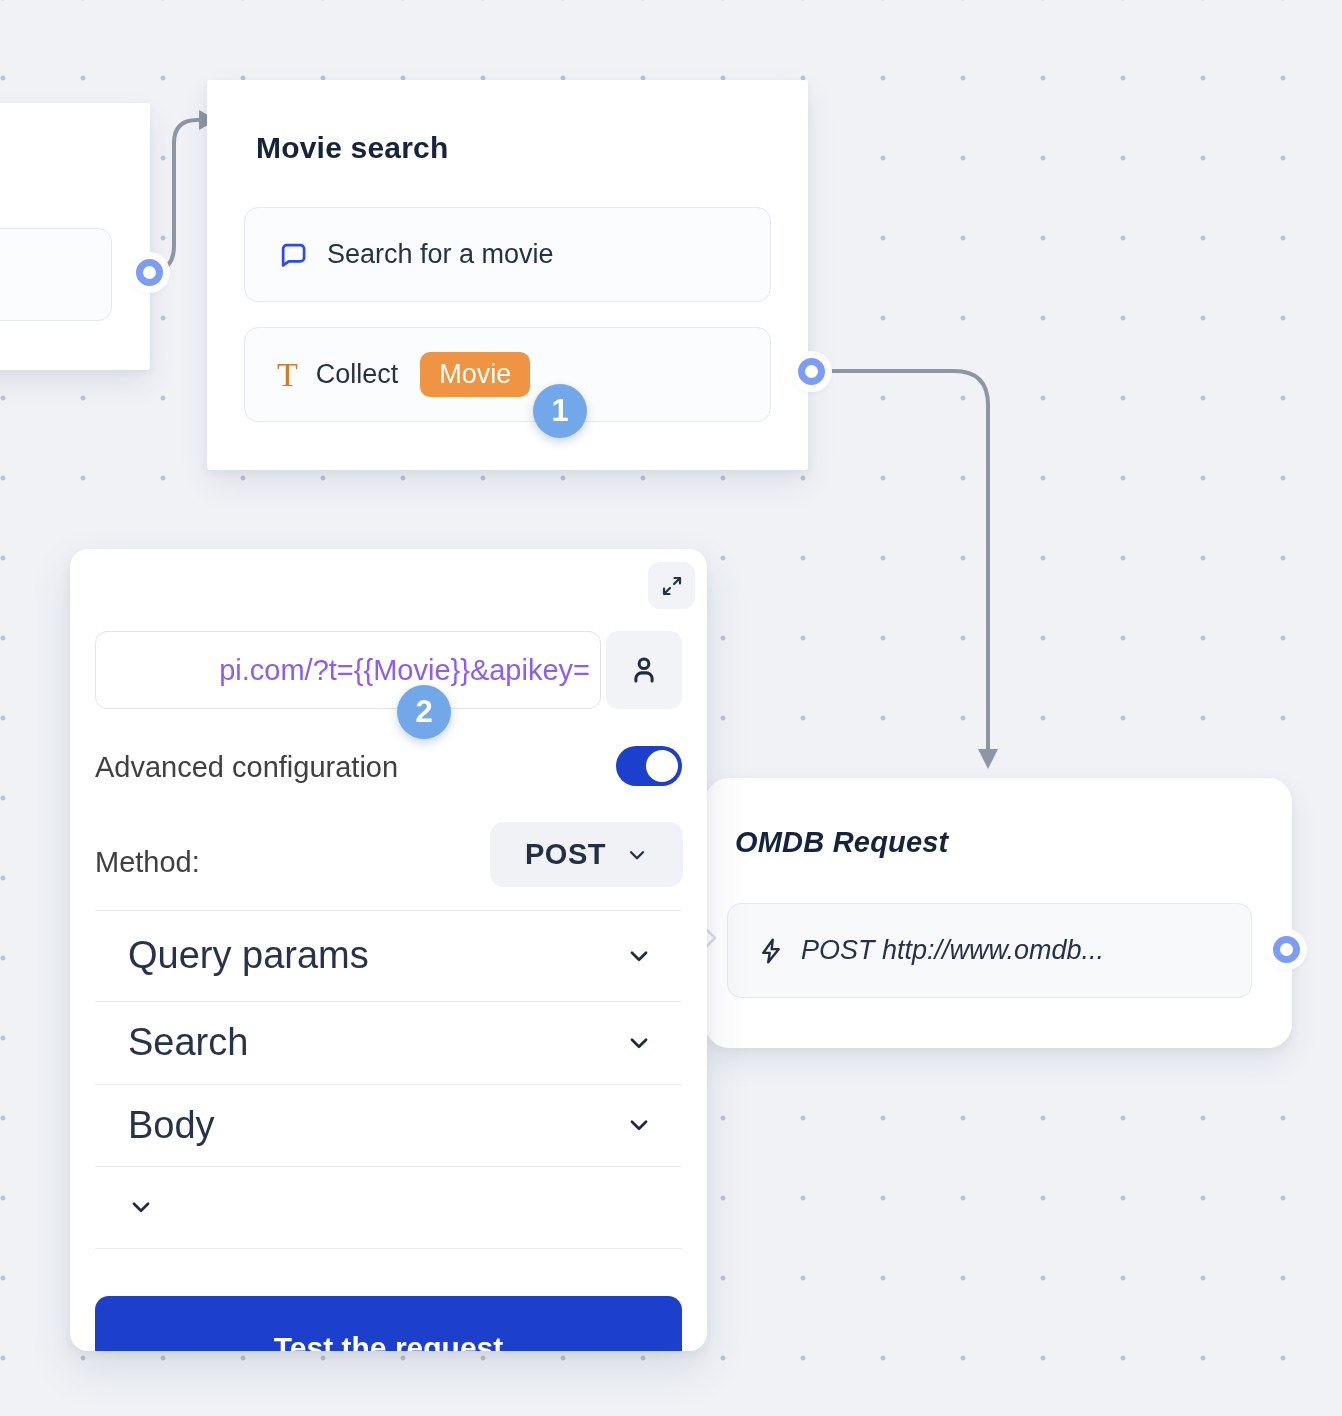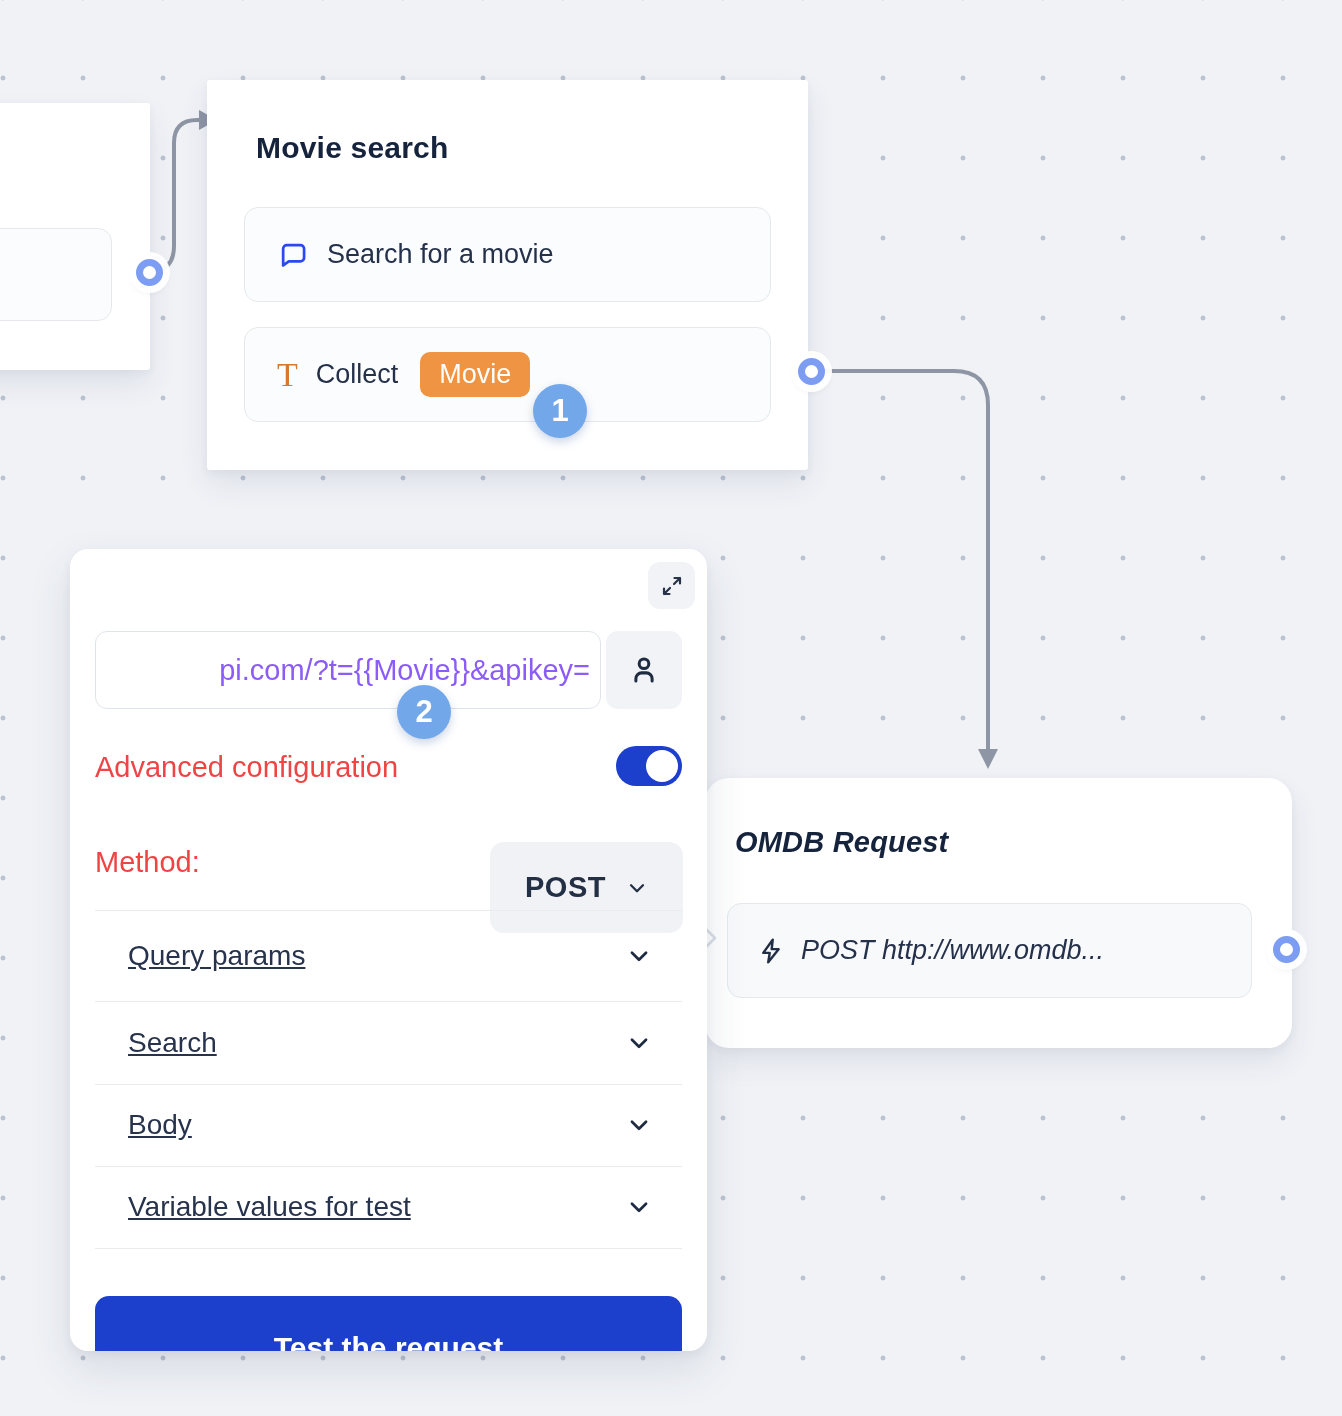--- a/index.html
+++ b/index.html
@@ -40,33 +40,33 @@
          box-shadow:0 18px 44px rgba(40,55,90,.12), 0 4px 10px rgba(40,55,90,.06);}
   .sq-btn{position:absolute; background:#f1f3f6; border-radius:12px; border:none;
           display:flex; align-items:center; justify-content:center; cursor:pointer;}
   .expand-btn{left:578px; top:13px; width:47px; height:47px;}
   .url-input{position:absolute; left:25px; top:82px; width:506px; height:78px;
              box-sizing:border-box; border:1.6px solid #dfe3ea; border-radius:12px;
              background:#fff; display:flex; align-items:center; justify-content:flex-end;
              overflow:hidden; padding:0 10px;}
   .url-input span{font-size:29px; color:#8b5cf6; white-space:nowrap;}
   .person-btn{left:536px; top:82px; width:76px; height:78px;}
-  .panel-label{position:absolute; font-size:29px; color:#ef4444;}
+  .panel-label{position:absolute; font-size:29px; color:#404040;}
   .toggle{position:absolute; left:546px; top:197px; width:66px; height:40px;
           border-radius:22px; background:#1c3fcc; cursor:pointer;}
   .toggle .knob{position:absolute; right:4px; top:4px; width:32px; height:32px;
                 border-radius:50%; background:#fff;}
-  .method-btn{left:420px; top:273px; width:193px; height:91px; border-radius:14px; gap:20px;margin-top:20px;}
+  .method-btn{left:420px; top:273px; width:193px; height:65px; border-radius:14px; gap:20px;}
   .method-btn .v{font-size:29px; font-weight:700; color:#232f45; letter-spacing:.5px;}
   .divider{position:absolute; left:25px; width:587px; height:0;
            border-top:1.6px solid #e9ebef;}
   .sect-row{position:absolute; left:25px; width:587px; box-sizing:border-box;
             display:flex; align-items:center; justify-content:space-between;
             padding:0 30px 0 33px; cursor:pointer;}
-  .sect-row .lbl{font-size:28px; color:#27334c;text-decoration:underline;}
+  .sect-row .lbl{font-size:38px; color:#27334c;}
   .test-btn{position:absolute; left:25px; top:727px; width:587px; height:104px;
             background:#1c3fcc; color:#fff; border:none; border-radius:14px;
             font-size:30px; font-weight:700; font-family:inherit;
             display:flex; align-items:center; justify-content:center; cursor:pointer;margin-top:20px;}
 
   .notch{position:absolute;}
   svg.ic{display:block;}
 </style>
 </head>
 <body>
@@ -191,21 +191,20 @@
       <span class="lbl">Body</span>
       <span>
         <svg class="ic" width="26" height="26" viewBox="0 0 24 24" fill="none" stroke="#1f2b42" stroke-width="2.5" stroke-linecap="round" stroke-linejoin="round">
           <path d="M5.5 9 L12 15.5 L18.5 9"></path>
         </svg>
       </span>
     </div>
 
     <div class="divider" style="top:617px;"></div>
     <div class="sect-row" style="top:617px; height:82px;">
-      <span class="lbl">Variable values for test</span>
       <span>
         <svg class="ic" width="26" height="26" viewBox="0 0 24 24" fill="none" stroke="#1f2b42" stroke-width="2.5" stroke-linecap="round" stroke-linejoin="round">
           <path d="M5.5 9 L12 15.5 L18.5 9"></path>
         </svg>
       </span>
     </div>
     <div class="divider" style="top:699px;"></div>
 
     <button class="test-btn">Test the request</button>
   </div>

